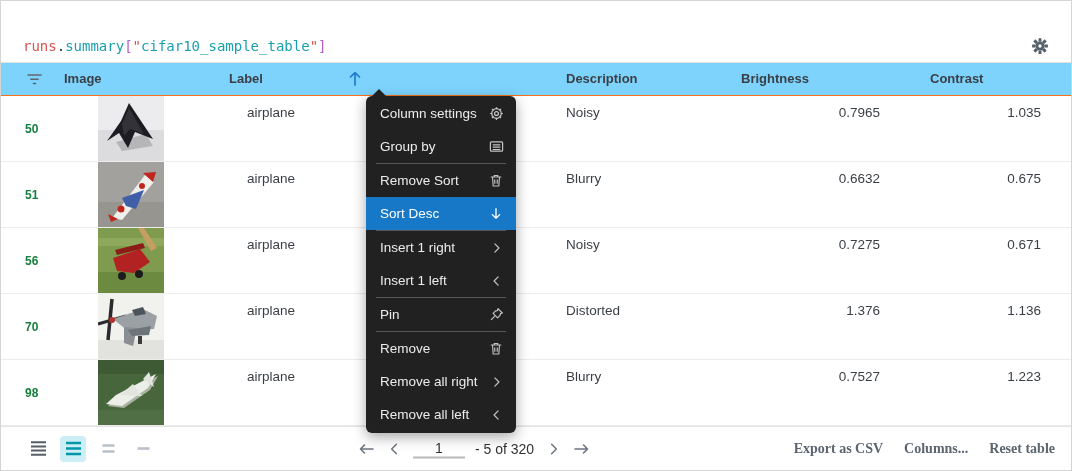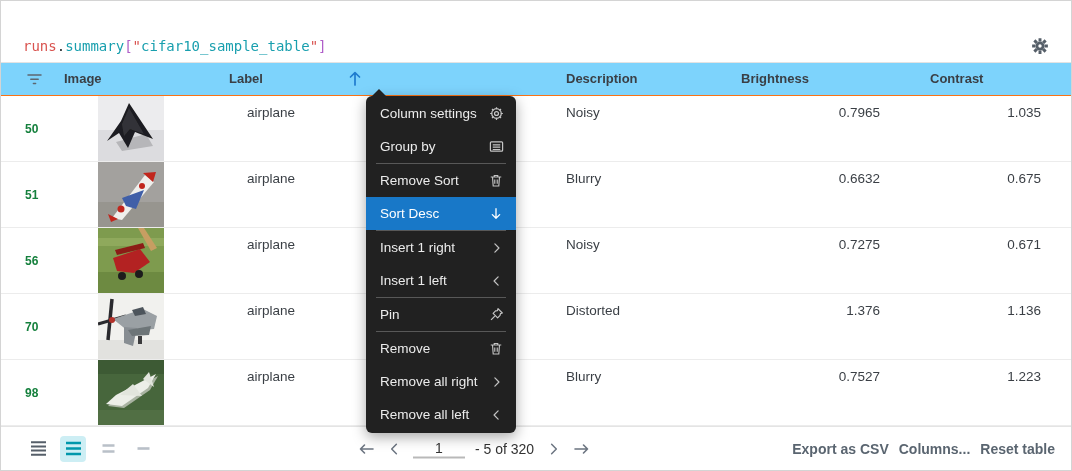--- a/index.html
+++ b/index.html
@@ -45,21 +45,21 @@
   
   .footer { position:absolute; left:0; right:0; top:425px; bottom:0; border-top:1px solid #e4e4e4; background:#fff; }
   .density { position:absolute; left:24px; top:50%; transform:translateY(-50%); display:flex; align-items:center; gap:9px; }
   .dbtn { width:26px; height:26px; display:flex; align-items:center; justify-content:center; border-radius:4px; cursor:pointer; }
   .dbtn.sel { background:#cdeef4; }
   .pager { position:absolute; left:356px; top:50%; transform:translateY(-50%); display:flex; align-items:center; gap:10px; }
   .pbtn { width:18px; height:18px; display:flex; align-items:center; justify-content:center; color:#6b7480; cursor:pointer; }
   .pinput { width:52px; border:none; border-bottom:2px solid #b9b9b9; text-align:center; font-size:14px; color:#333;
             font-family:"Liberation Sans", sans-serif; background:transparent; outline:none; padding-bottom:1px; }
   .prange { font-size:14px; color:#333; }
-  .factions { position:absolute; right:16px; top:50%; transform:translateY(-50%); display:flex; gap:10px; }
+  .factions { position:absolute; right:16px; top:50%; transform:translateY(-50%); display:flex; gap:21px;font-family:Liberation Serif, serif; }
   .fbtn { font-size:14px; font-weight:700; color:#5a6570; cursor:pointer; }
 </style>
 </head>
 <body>
 
 <div class="panel">
 
   <div class="titlebar">
     <div class="code"><span class="tok-r">runs</span><span class="tok-p">.</span><span class="tok-t">summary</span><span class="tok-m">[</span><span class="tok-r">"</span><span class="tok-t">cifar10_sample_table</span><span class="tok-r">"</span><span class="tok-m">]</span></div>
     <div class="gearbtn">

